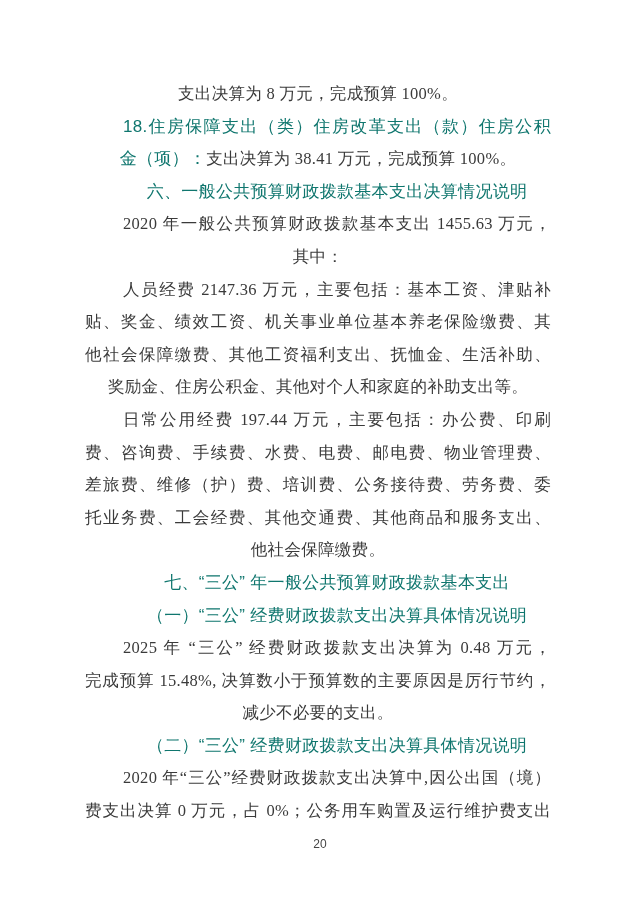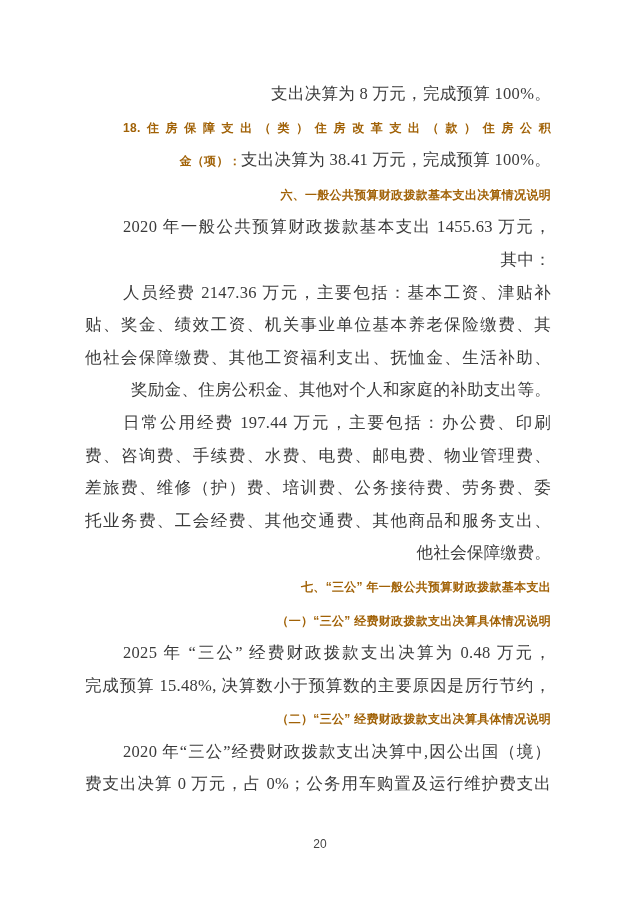--- a/index.html
+++ b/index.html
@@ -21,33 +21,33 @@
     left: 85px;
     top: 78px;
     width: 466px;
     font-size: 16.5px;
     line-height: 32.6px;
     color: #3a3a3a;
     letter-spacing: 0.3px;
   }
   .line {
     min-height: 32.6px;
-    text-align: right;
+    text-align: center;
   }
   .line.indent { padding-left: 38px; }
   .line.justify {
     text-align: justify;
     text-align-last: justify;
   }
   .seg { font-weight: normal; }
   .seg.bold {
     font-family: "Liberation Sans", "DejaVu Sans", sans-serif;
-    font-weight: 700;
-    color: #a16207;
-    font-size: 12px;
+    font-weight: 400;
+    color: #0f766e;
+    font-size: 17px;
   }
   .page-number {
     position: absolute;
     top: 837px;
     left: 0;
     width: 100%;
     text-align: center;
     font-size: 12px;
     color: #444444;
     font-family: Liberation Sans, sans-serif;
@@ -70,18 +70,19 @@
       <div class="line"><span class="seg">奖励金、住房公积金、其他对个人和家庭的补助支出等。</span></div>
       <div class="line indent justify"><span class="seg">日常公用经费 197.44 万元，主要包括：办公费、印刷</span></div>
       <div class="line justify"><span class="seg">费、咨询费、手续费、水费、电费、邮电费、物业管理费、</span></div>
       <div class="line justify"><span class="seg">差旅费、维修（护）费、培训费、公务接待费、劳务费、委</span></div>
       <div class="line justify"><span class="seg">托业务费、工会经费、其他交通费、其他商品和服务支出、</span></div>
       <div class="line"><span class="seg">他社会保障缴费。</span></div>
       <div class="line indent"><span class="seg bold">七、“三公” 年一般公共预算财政拨款基本支出</span></div>
       <div class="line indent"><span class="seg bold">（一）“三公” 经费财政拨款支出决算具体情况说明</span></div>
       <div class="line indent justify"><span class="seg">2025 年 “三公” 经费财政拨款支出决算为 0.48 万元，</span></div>
       <div class="line justify"><span class="seg">完成预算 15.48%, 决算数小于预算数的主要原因是厉行节约，</span></div>
+      <div class="line"><span class="seg">减少不必要的支出。</span></div>
       <div class="line indent"><span class="seg bold">（二）“三公” 经费财政拨款支出决算具体情况说明</span></div>
       <div class="line indent justify"><span class="seg">2020 年“三公”经费财政拨款支出决算中,因公出国（境）</span></div>
       <div class="line justify"><span class="seg">费支出决算 0 万元，占 0%；公务用车购置及运行维护费支出</span></div>
     </div>
   <div class="page-number">20</div>
 </div>
 
 </body></html>

